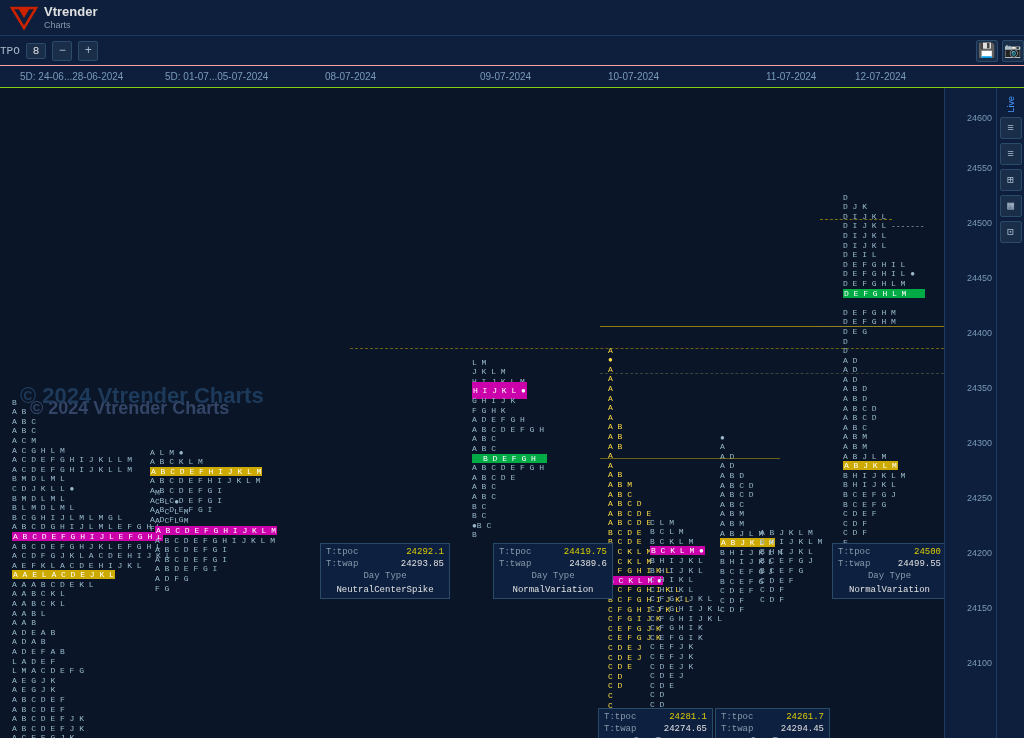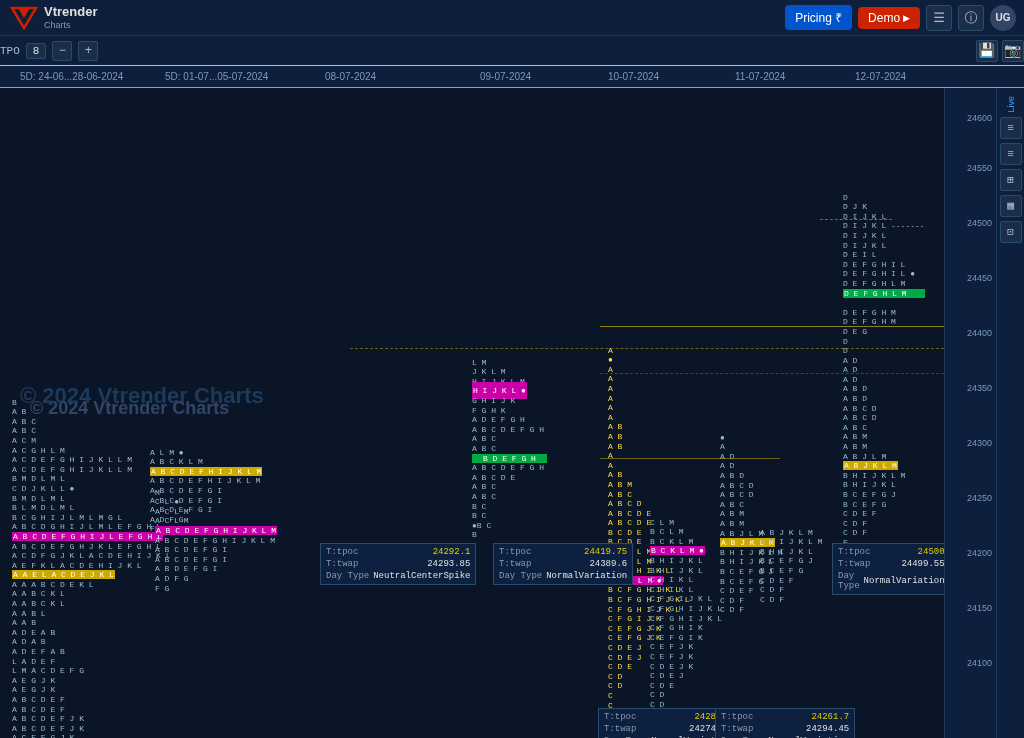--- a/index.html
+++ b/index.html
@@ -162,21 +162,21 @@
     .tpo-box {
       position: absolute;
       background: #1a3050;
       border: 1px solid #2a5080;
       padding: 3px 5px;
     }
     .info-row { display: flex; justify-content: space-between; gap: 10px; margin-bottom: 2px; }
     .info-label { color: #8899aa; font-size: 9px; }
     .info-val { color: #e0e0e0; font-size: 9px; }
     .info-val.yellow { color: #ddcc00; }
-    .day-type-row { display: flex; gap: 4px; align-items: center; margin-top: 2px; }
+    .day-type-row { display: flex; gap: 4px; align-items: center; margin-top: 2px; flex-direction: column; }
     .day-type-label { color: #8899aa; font-size: 9px; }
     .day-type-val { color: #e0e0e0; font-size: 9px; }
     .copyright {
       position: absolute;
       color: #334466;
       font-size: 18px;
       font-family: Arial;
       font-weight: bold;
       top: 310px;
       left: 30px;
@@ -190,48 +190,41 @@
     <div style="display:flex;align-items:center;gap:2px;">
       <svg width="32" height="28" viewBox="0 0 32 28">
         <polygon points="4,4 16,24 28,4" fill="none" stroke="#cc2200" stroke-width="2.5"></polygon>
         <polygon points="10,4 16,14 22,4" fill="#cc2200"></polygon>
       </svg>
     </div>
     <div>
       <span class="logo-text" style="color:#e0e0e0;font-size:13px;font-weight:bold;font-family:Arial;">Vtrender</span><br>
       <span class="logo-sub" style="color:#8899aa;font-size:9px;font-family:Arial;text-align:center;">Charts</span>
     </div>
-  </div>
-  <div class="header-right">
-    <button class="btn-pricing">Pricing ₹</button>
-    <button class="btn-demo">Demo</button>
-    <div class="icon-btn">☰</div>
-    <div class="icon-btn">ⓘ</div>
-    <div class="avatar">UG</div>
   </div>
 </div>
 
 <div id="toolbar">
   <span class="tpo-label">TPO</span>
   <span class="tpo-val">8</span>
   <div class="tb-btn">−</div>
   <div class="tb-btn">+</div>
   <div class="toolbar-right">
     <div class="side-btn" style="font-size:14px;">💾</div>
     <div class="side-btn" style="font-size:14px;">📷</div>
   </div>
 </div>
 
 <div id="timeline">
 <span class="time-label" style="left: 20px;">5D: 24-06...28-06-2024</span>
     <span class="time-label" style="left: 165px;">5D: 01-07...05-07-2024</span>
     <span class="time-label" style="left: 325px;">08-07-2024</span>
     <span class="time-label" style="left: 480px;">09-07-2024</span>
     <span class="time-label" style="left: 608px;">10-07-2024</span>
-    <span class="time-label" style="left: 735px;">11-07-2024</span>
+    <span class="time-label" style="left: 766px;">11-07-2024</span>
     <span class="time-label" style="left: 855px;">12-07-2024</span>
   </div>
 
 <div id="main">
 
   <div id="chart-area">
 
     <div class="copyright">© 2024 Vtrender Charts</div>
 
     <div class="tpo-text" style="left:12px; top:300px; color:#9ab8cc; font-size:8px; line-height:1.2;">

